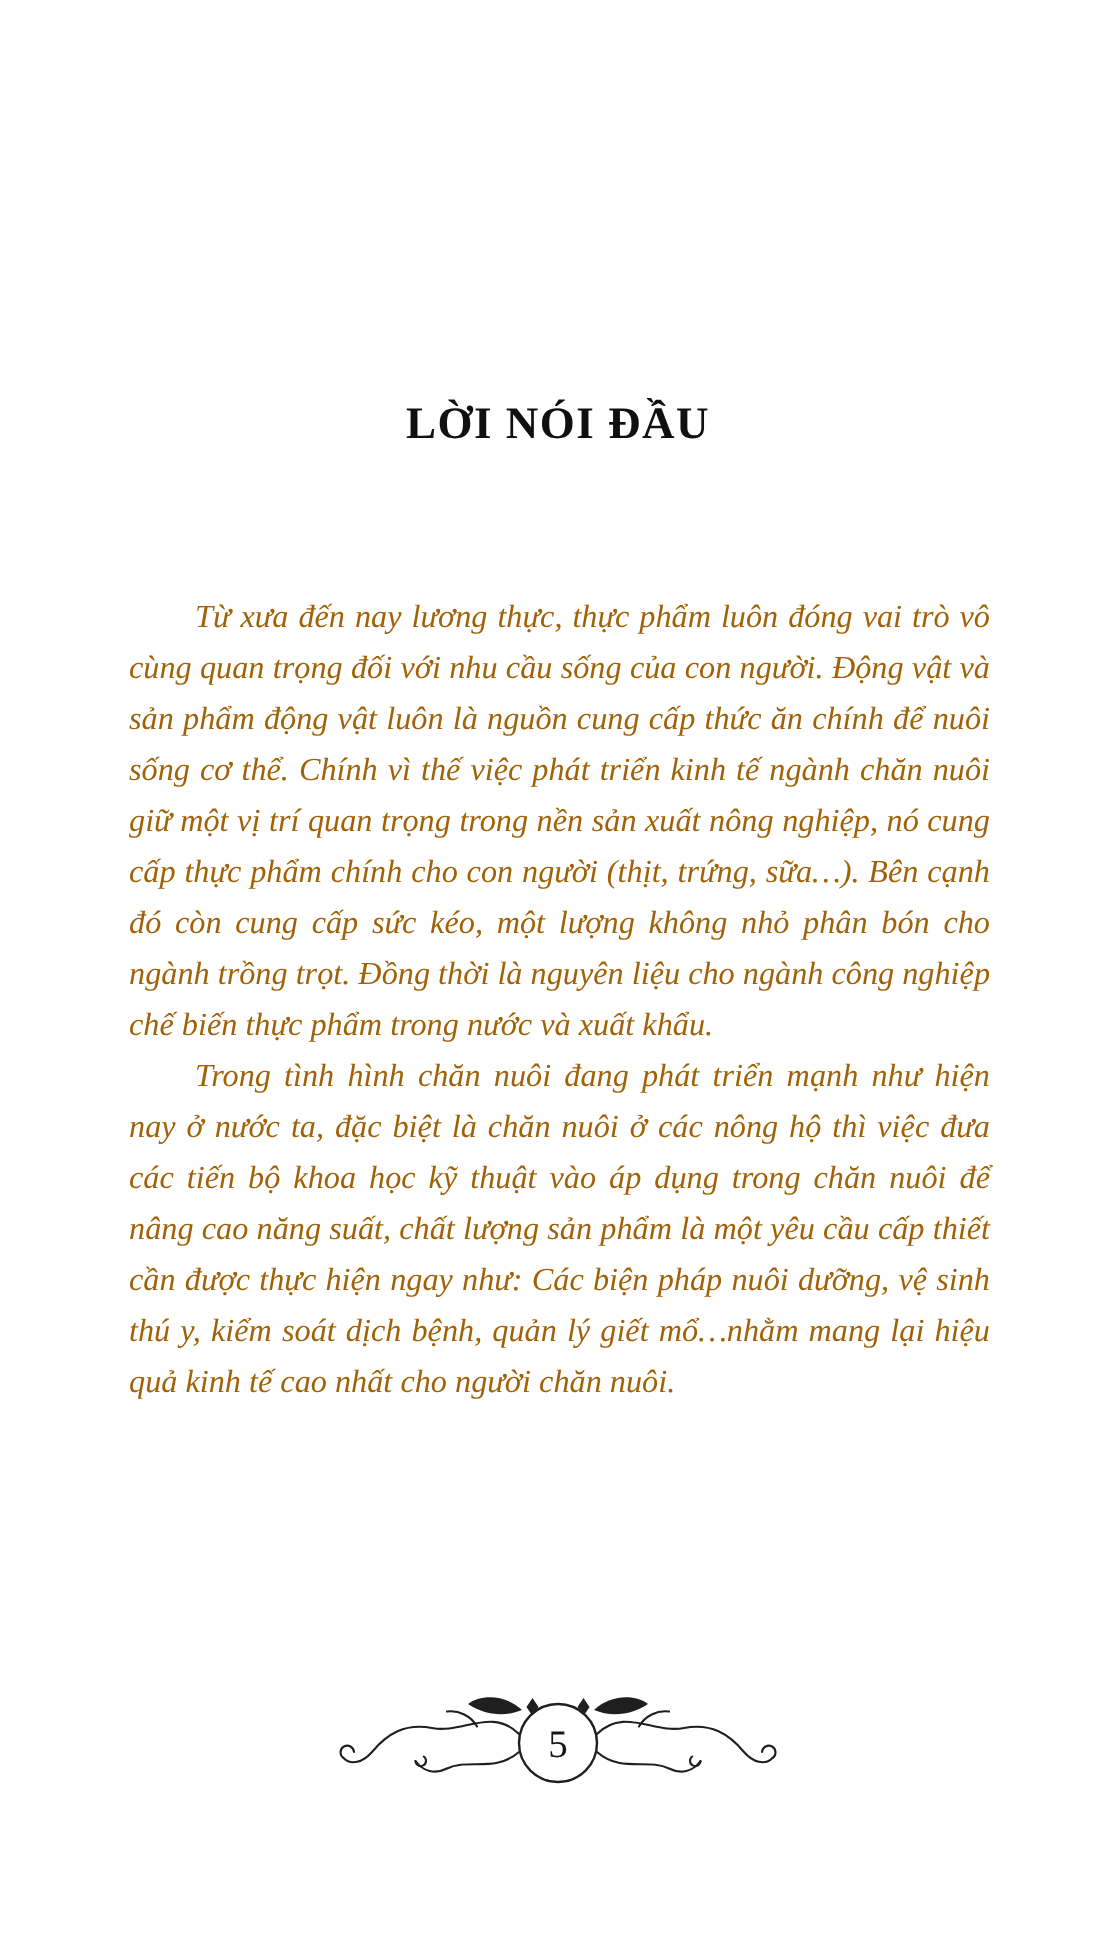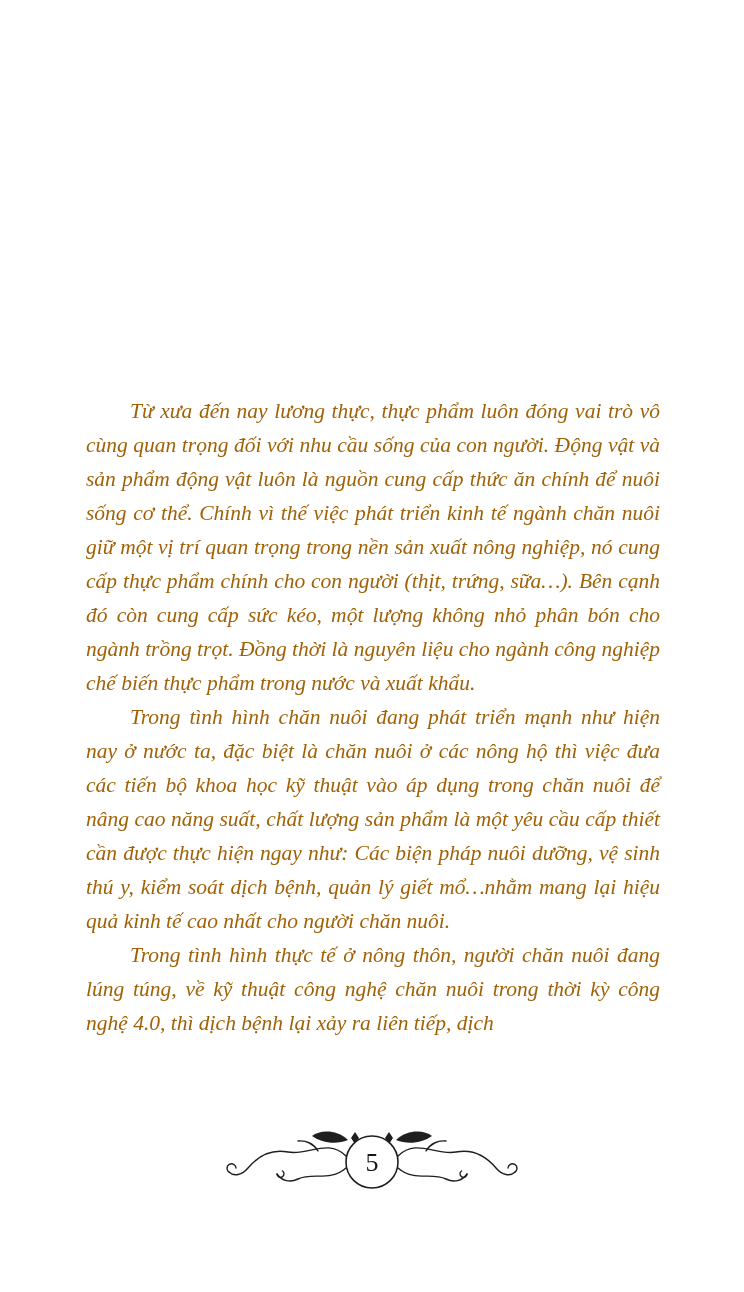--- a/index.html
+++ b/index.html
@@ -69,25 +69,25 @@
     font-family: "Liberation Serif", serif;
     color: #161616;
     pointer-events: none;
   }
 </style>
 </head>
 <body>
 
 <div class="page">
 
+  <h1 class="page-title">LỜI NÓI ĐẦU</h1>
 
   <div class="body-text">
     <p>Từ xưa đến nay lương thực, thực phẩm luôn đóng vai trò vô cùng quan trọng đối với nhu cầu sống của con người. Động vật và sản phẩm động vật luôn là nguồn cung cấp thức ăn chính để nuôi sống cơ thể. Chính vì thế việc phát triển kinh tế ngành chăn nuôi giữ một vị trí quan trọng trong nền sản xuất nông nghiệp, nó cung cấp thực phẩm chính cho con người (thịt, trứng, sữa…). Bên cạnh đó còn cung cấp sức kéo, một lượng không nhỏ phân bón cho ngành trồng trọt. Đồng thời là nguyên liệu cho ngành công nghiệp chế biến thực phẩm trong nước và xuất khẩu.</p>
     <p>Trong tình hình chăn nuôi đang phát triển mạnh như hiện nay ở nước ta, đặc biệt là chăn nuôi ở các nông hộ thì việc đưa các tiến bộ khoa học kỹ thuật vào áp dụng trong chăn nuôi để nâng cao năng suất, chất lượng sản phẩm là một yêu cầu cấp thiết cần được thực hiện ngay như: Các biện pháp nuôi dưỡng, vệ sinh thú y, kiểm soát dịch bệnh, quản lý giết mổ…nhằm mang lại hiệu quả kinh tế cao nhất cho người chăn nuôi.</p>
-    <p>Trong tình hình thực tế ở nông thôn, người chăn nuôi đang lúng túng, về kỹ thuật công nghệ chăn nuôi trong thời kỳ công nghệ 4.0, thì dịch bệnh lại xảy ra liên tiếp, dịch</p>
   </div>
 
   <div class="footer-ornament">
     <svg viewBox="0 0 300 78" xmlns="http://www.w3.org/2000/svg">
 
       <g id="flourish-side" stroke="#1f1f1f" fill="none" stroke-width="1.4" stroke-linecap="round">
         <path d="M124 32 C 106 14, 86 32, 66 28 C 48 24.5, 36 32, 26 44 C 20 51, 12 53, 7 48"></path>
         <path d="M7 48 a 4.5 4.5 0 1 1 7 -4"></path>
         <path d="M124 44 C 108 58, 90 48, 76 55 C 68 59, 60 57, 55 50"></path>
         <path d="M55 50 a 3.5 3.5 0 1 0 5.5 -3"></path>

